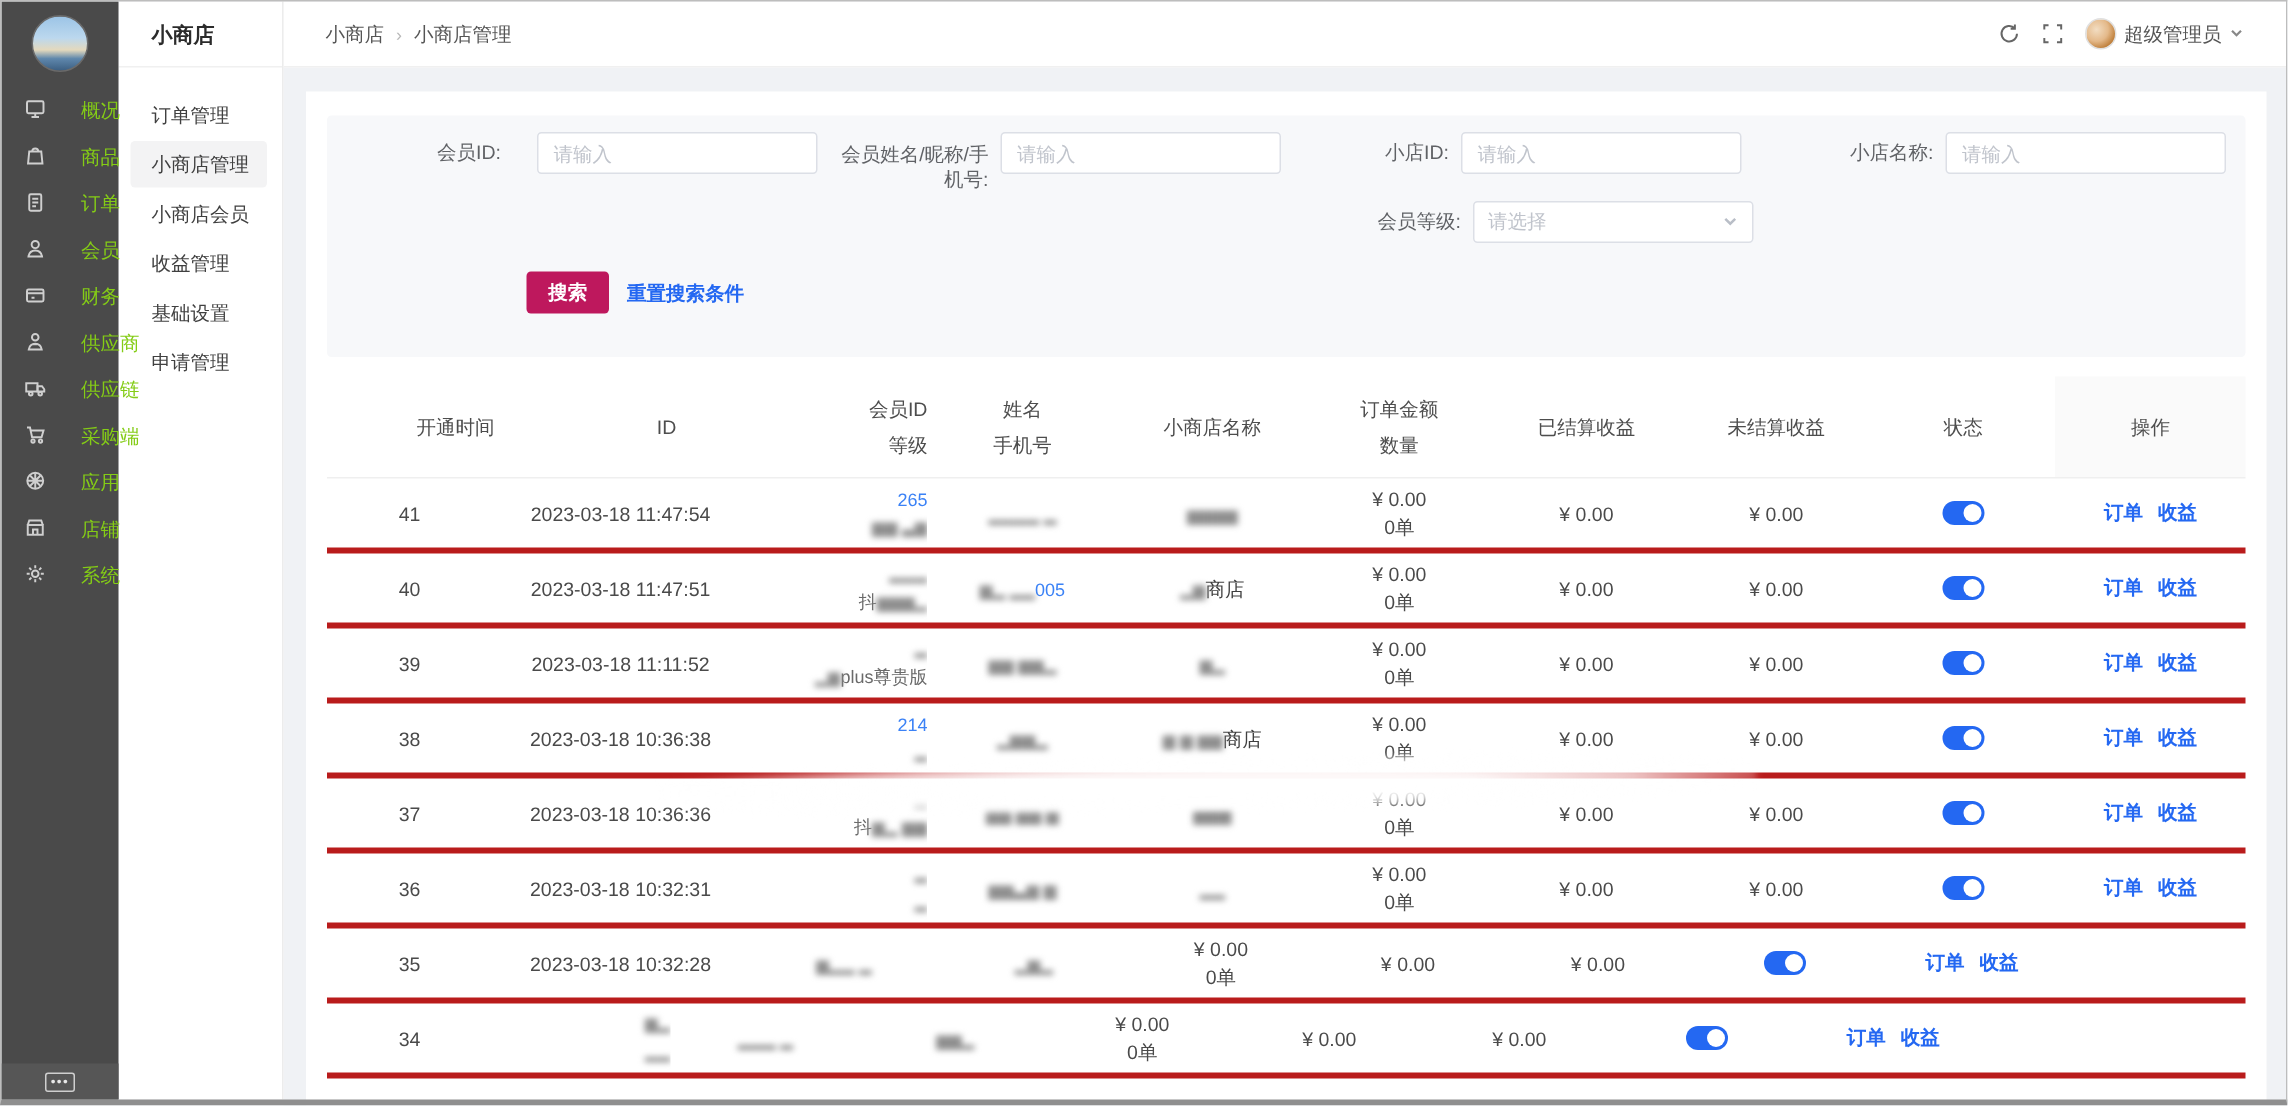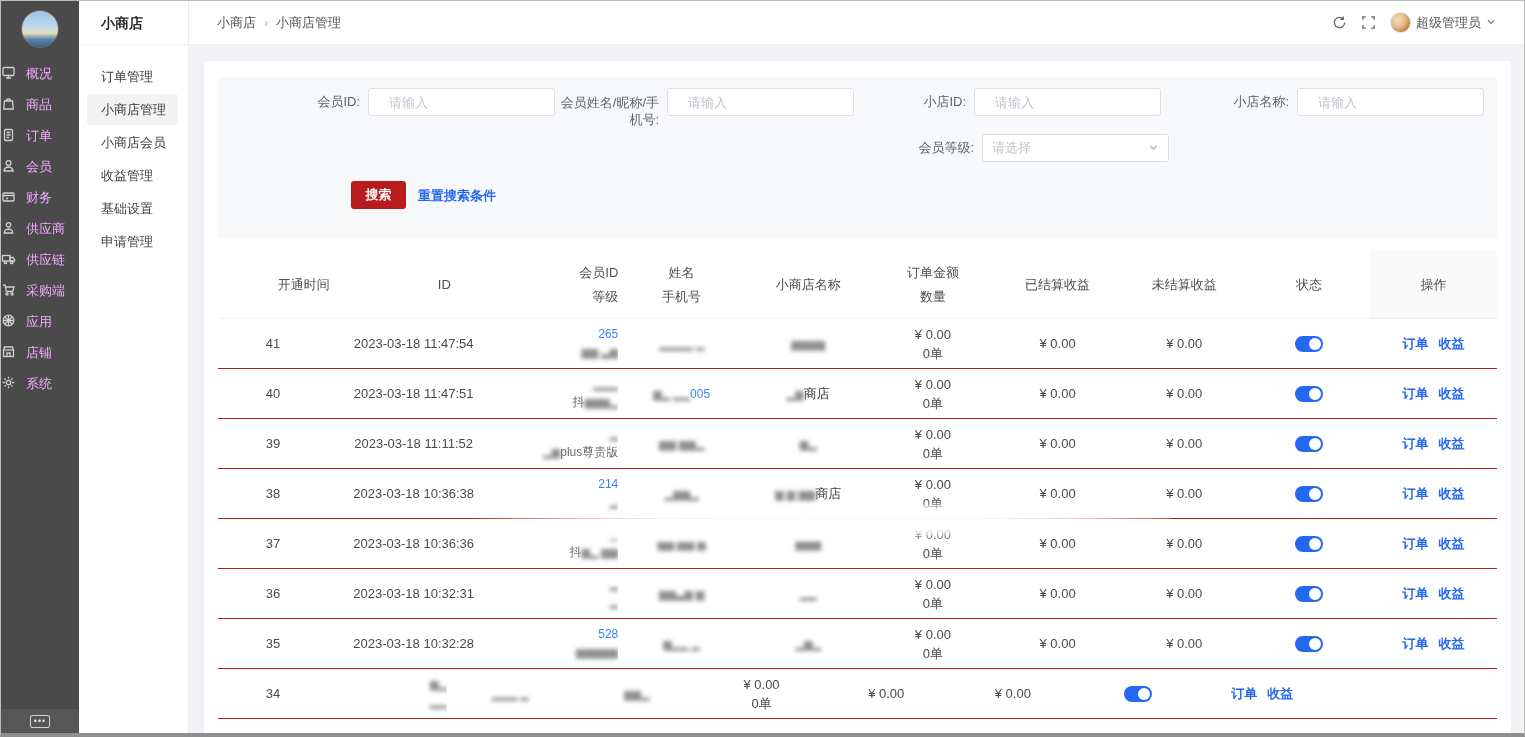--- a/index.html
+++ b/index.html
@@ -9,21 +9,21 @@
     font-size: 13px; color:#333; background:#f0f2f5; position:relative;
   }
   .frame { position:absolute; inset:0; border:1px solid #bdbdbd; border-bottom:4px solid #8f8f8f; z-index:99; pointer-events:none; }
 
   
   .sidebar { position:absolute; left:1px; top:1px; bottom:4px; width:78px; background:#4a4a4a; z-index:5; }
   .logo { width:38px; height:38px; border-radius:50%; margin:9px auto 10px auto;
     background: linear-gradient(180deg,#9cc4e6 0%,#bcd8ee 40%,#e4d9bd 62%,#5f87ac 78%,#3c5f82 100%);
     border:1px solid #6a6a6a; }
   .nav { margin-top:4px; }
-  .nav-item { height:31px; display:flex; align-items:center; padding-left:0; gap:10px; color:#f0abfc; cursor:pointer; }
+  .nav-item { height:31px; display:flex; align-items:center; padding-left:15px; gap:23px; color:#84cc16; cursor:pointer; }
   .nav-item svg { width:15px; height:15px; stroke:#cfcfcf; fill:none; stroke-width:1.3; flex:none; }
   .nav-label { font-size:13px; white-space:nowrap; }
   .sidebar-footer { position:absolute; left:0; right:0; bottom:0; height:24px; background:#565656; display:flex; align-items:center; justify-content:center; }
   .more-box { border:1px solid #cfcfcf; border-radius:2px; padding:0 3px; height:13px; line-height:10px; color:#e8e8e8; font-size:9px; letter-spacing:1px; cursor:pointer; }
 
   
   .submenu { position:absolute; left:79px; top:1px; bottom:4px; width:110px; background:#fff; border-right:1px solid #ececec; z-index:4; }
   .submenu-title { height:44px; line-height:44px; padding-left:22px; font-weight:bold; font-size:14px; color:#2b2b2b; border-bottom:1px solid #f0f0f0; }
   .submenu-list { padding-top:14px; }
   .submenu-item { height:31px; line-height:31px; margin:2px 10px 2px 8px; padding-left:14px; border-radius:3px; color:#404040; font-size:13px; white-space:nowrap; cursor:pointer; }
@@ -40,41 +40,41 @@
   .admin { display:flex; align-items:center; gap:5px; cursor:pointer; }
   .caret svg { width:10px; height:10px; stroke:#888; fill:none; stroke-width:1.5; }
 
   
   .main { position:absolute; left:189px; top:45px; width:1335px; height:692px; background:#f0f2f5; overflow:hidden; }
   .card { position:relative; margin:16px 13px 0 15px; background:#fff; height:700px; padding:16px 14px 0 14px; }
 
   
   .search-panel { position:relative; background:#f7f8fa; border-radius:3px; height:161px; }
   .field { position:absolute; display:flex; }
-  .field-member-id { left:32px;  top:11px; }
+  .field-member-id { left:6px;  top:11px;gap:16px; }
   .field-member-name { left:331px; top:11px;justify-content:space-between; }
   .field-shop-id { left:638px; top:11px; }
   .field-shop-name { left:961px; top:11px; }
   .field-member-level { left:646px; top:57px; }
   .f-label { width:110px; text-align:right; margin-right:8px; color:#606266; line-height:28px; flex:none; }
   .field-member-name .f-label { line-height:17px; padding-top:6px; }
   .f-control { position:relative; }
-  .f-input { width:187px; height:28px; border:1px solid #dcdfe6; border-radius:3px; background:#fff; padding:0 20px; font-size:13px; color:#333; font-family:inherit; }
+  .f-input { width:187px; height:28px; border:1px solid #dcdfe6; border-radius:3px; background:#fff; padding:0 10px; font-size:13px; color:#333; font-family:inherit; }
   .f-input::placeholder { color:#c0c4cc; }
   .f-select { display:flex; align-items:center; justify-content:space-between; width:187px; height:28px; border:1px solid #dcdfe6; border-radius:3px; background:#fff; padding:12px 9px; color:#c0c4cc; cursor:pointer; }
   .f-select svg { width:11px; height:11px; stroke:#b9bec7; fill:none; stroke-width:1.5; }
-  .search-btn { position:absolute; left:133px; top:104px; width:55px; height:28px; background:#b91c1c; color:#fff; border:none; border-radius:3px; font-size:13px; font-weight:bold; cursor:pointer; font-family:inherit; }
+  .search-btn { position:absolute; left:133px; top:104px; width:55px; height:28px; background:#be185d; color:#fff; border:none; border-radius:3px; font-size:13px; font-weight:bold; cursor:pointer; font-family:inherit; }
   .reset-link { position:absolute; left:200px; top:110px; color:#2468f2; font-weight:bold; font-size:13px; cursor:pointer; }
 
   
   .table { margin-top:13px; position:relative; }
   .t-header { display:flex; height:68px; align-items:stretch; border-bottom:1px solid #efefef; }
   .t-h { display:flex; flex-direction:column; justify-content:center; align-items:center; gap:7px; color:#4d4d4d; }
   .t-h.c-op { background:#fafafa; }
-  .t-row { display:flex; height:50px; border-bottom:1px solid #b91c1c; position:relative; }
+  .t-row { display:flex; height:50px; border-bottom:4px solid #b91c1c; position:relative; }
   .t-row:last-child { border-bottom:none; }
   .c { display:flex; flex-direction:column; justify-content:center; align-items:center; gap:2px; color:#4a4a4a; overflow:hidden; }
   .c-id { width:8.6%; } .c-time { width:13.4%; } .c-mid { width:9.3%;align-items:flex-end; } .c-name { width:9.9%; }
   .c-shop { width:9.9%; } .c-amt { width:9.6%; } .c-set { width:9.9%; } .c-unset { width:9.9%; }
   .c-status { width:9.6%; } .c-op { width:9.9%; }
   .line { line-height:17px; white-space:nowrap; }
   .rd { filter:blur(2px); color:#8f8f8f; font-size:11px; line-height:14px; letter-spacing:0; }
   .mid-text { font-size:12px; color:#3b82f6; line-height:14px; }
   .lv { font-size:12px; color:#6a6a6a; line-height:14px; }
   .shop-post { color:#3f3f3f; }
@@ -513,24 +513,20 @@
               </div>
             </div>
           </div>
           <div class="t-row">
             <div class="c c-id">
               <span class="line">35</span>
             </div>
             <div class="c c-time">
               <span class="line">2023-03-18 10:32:28</span>
             </div>
-            <div class="c c-mid">
-              <span class="mid-text">528</span>
-              <div class="line"><span class="rd">▆▆▆▆▆</span></div>
-            </div>
             <div class="c c-name">
               <div class="line"><span class="rd">▆▂▂ ▂</span></div>
             </div>
             <div class="c c-shop">
               <div class="line"><span class="rd">▂▆▂</span></div>
             </div>
             <div class="c c-amt">
               <span class="line">¥ 0.00</span>
               <span class="line">0单</span>
             </div>

